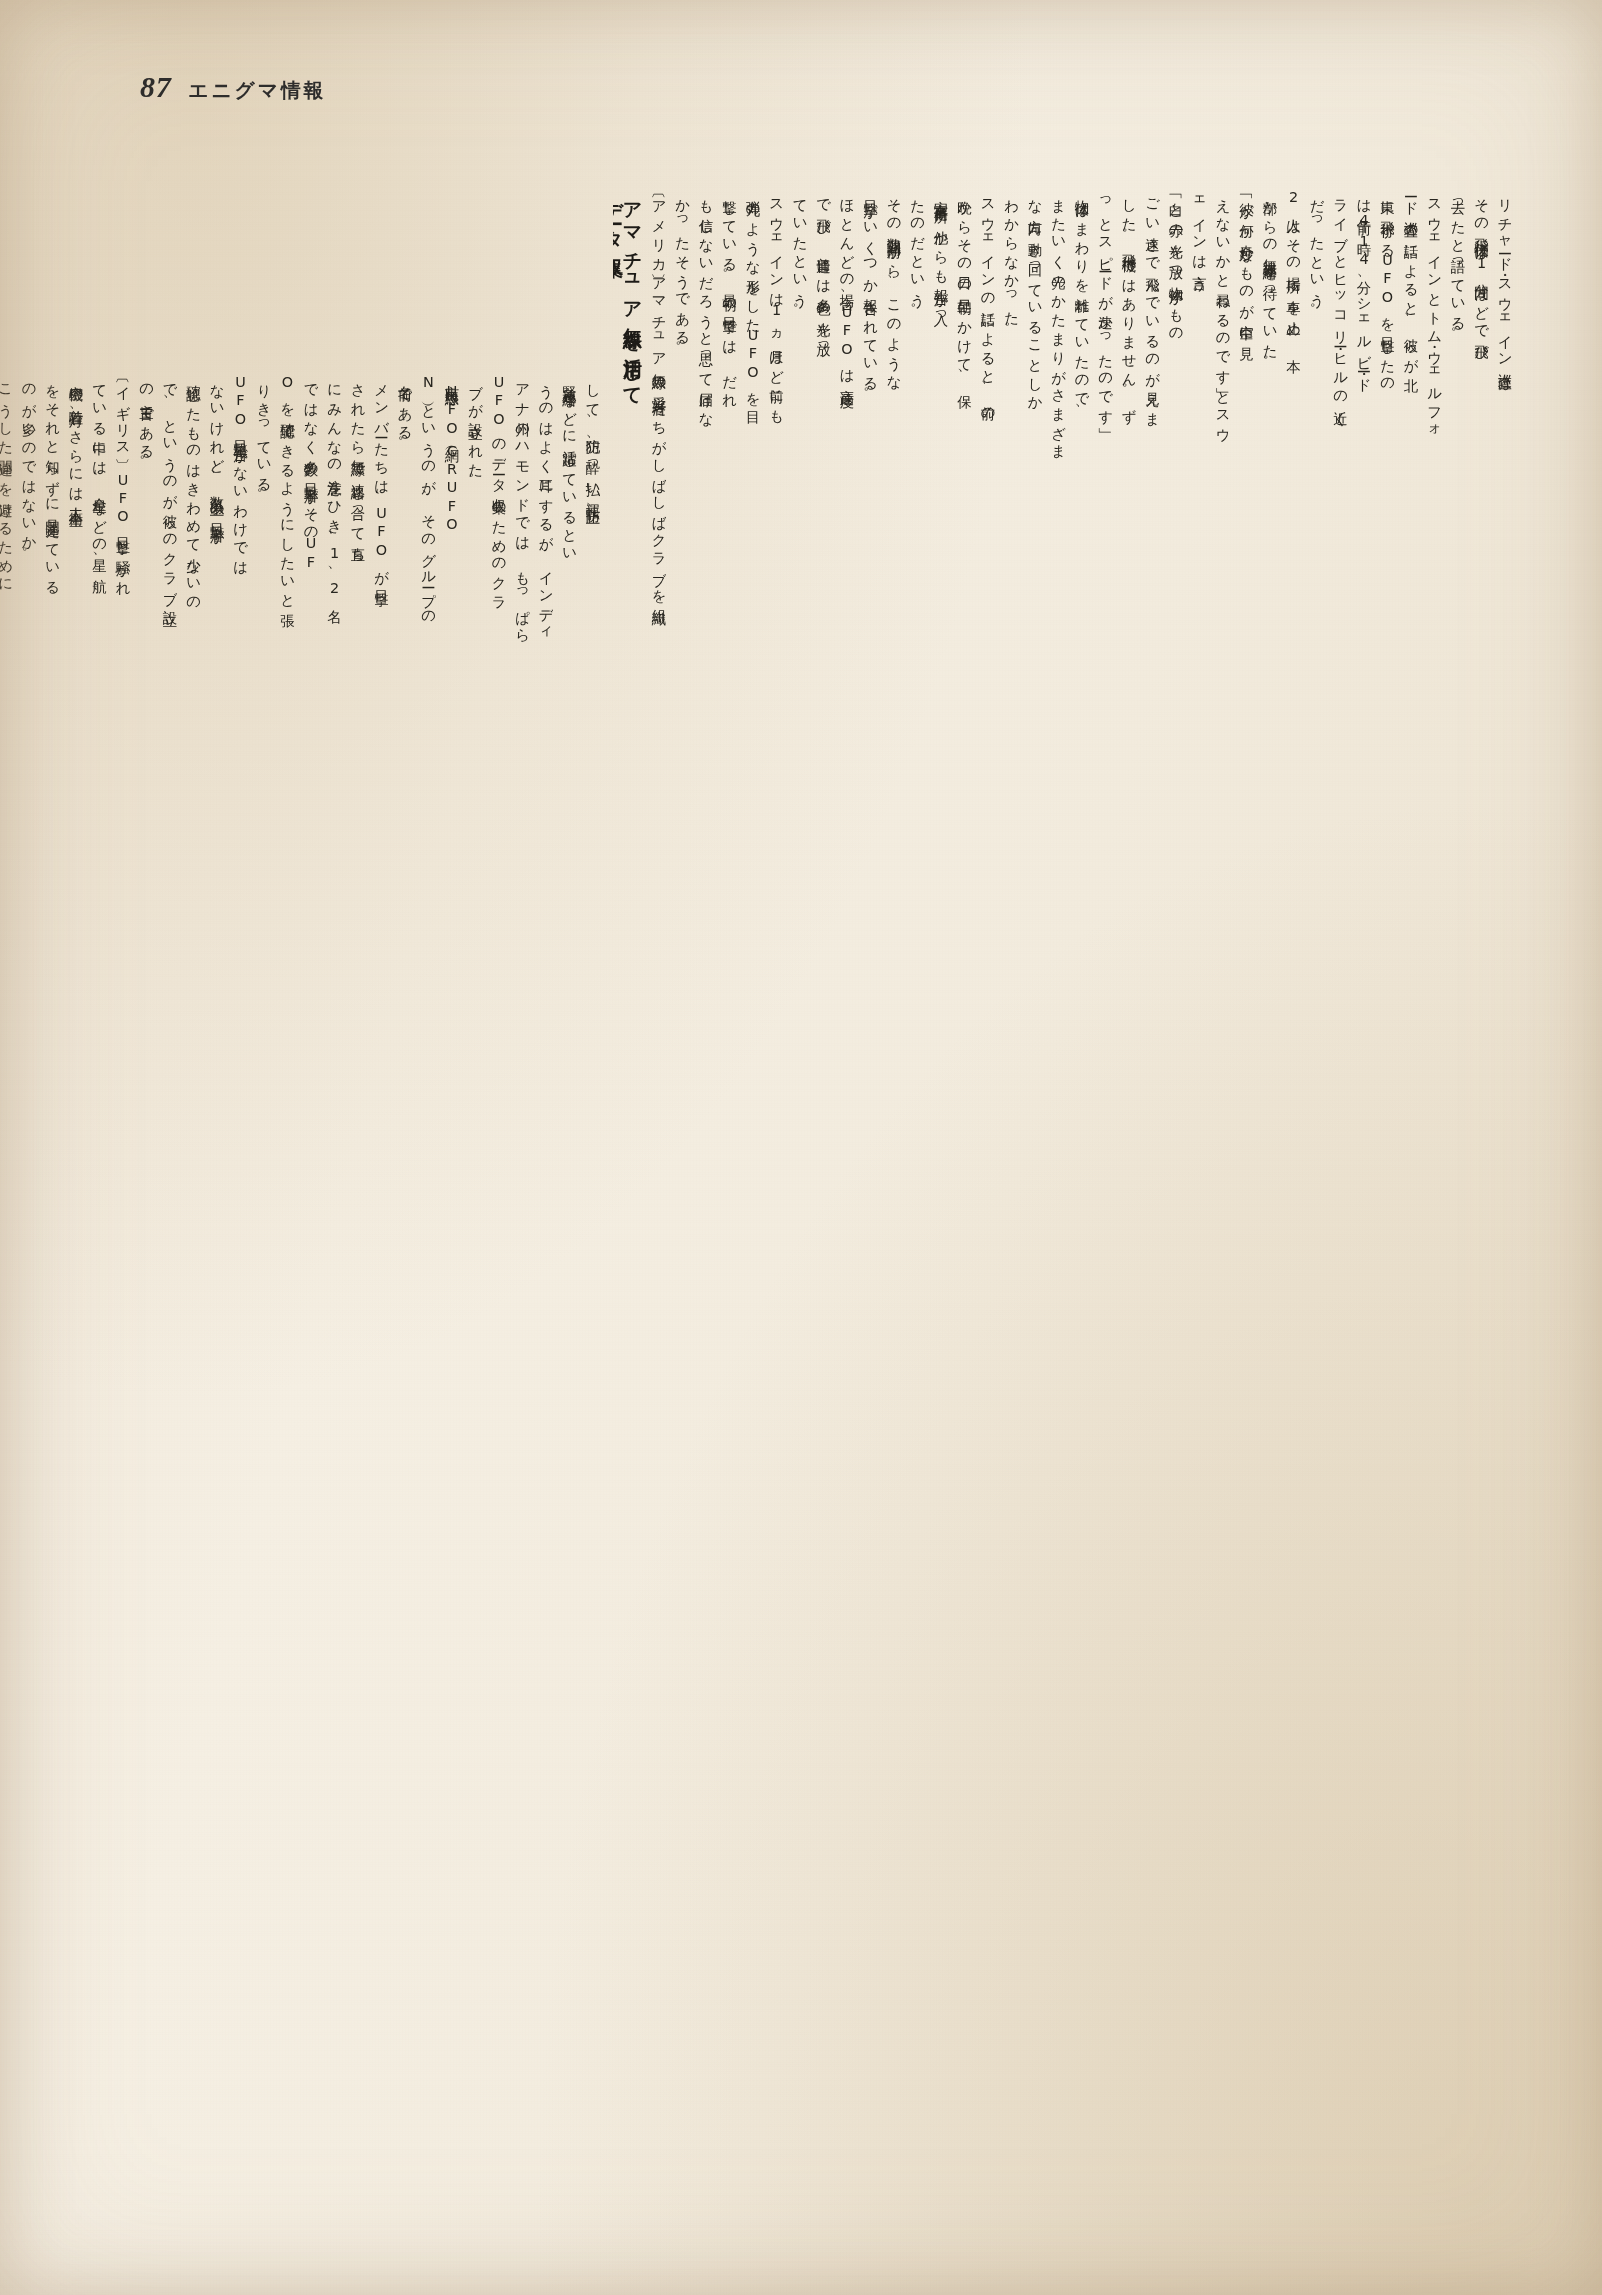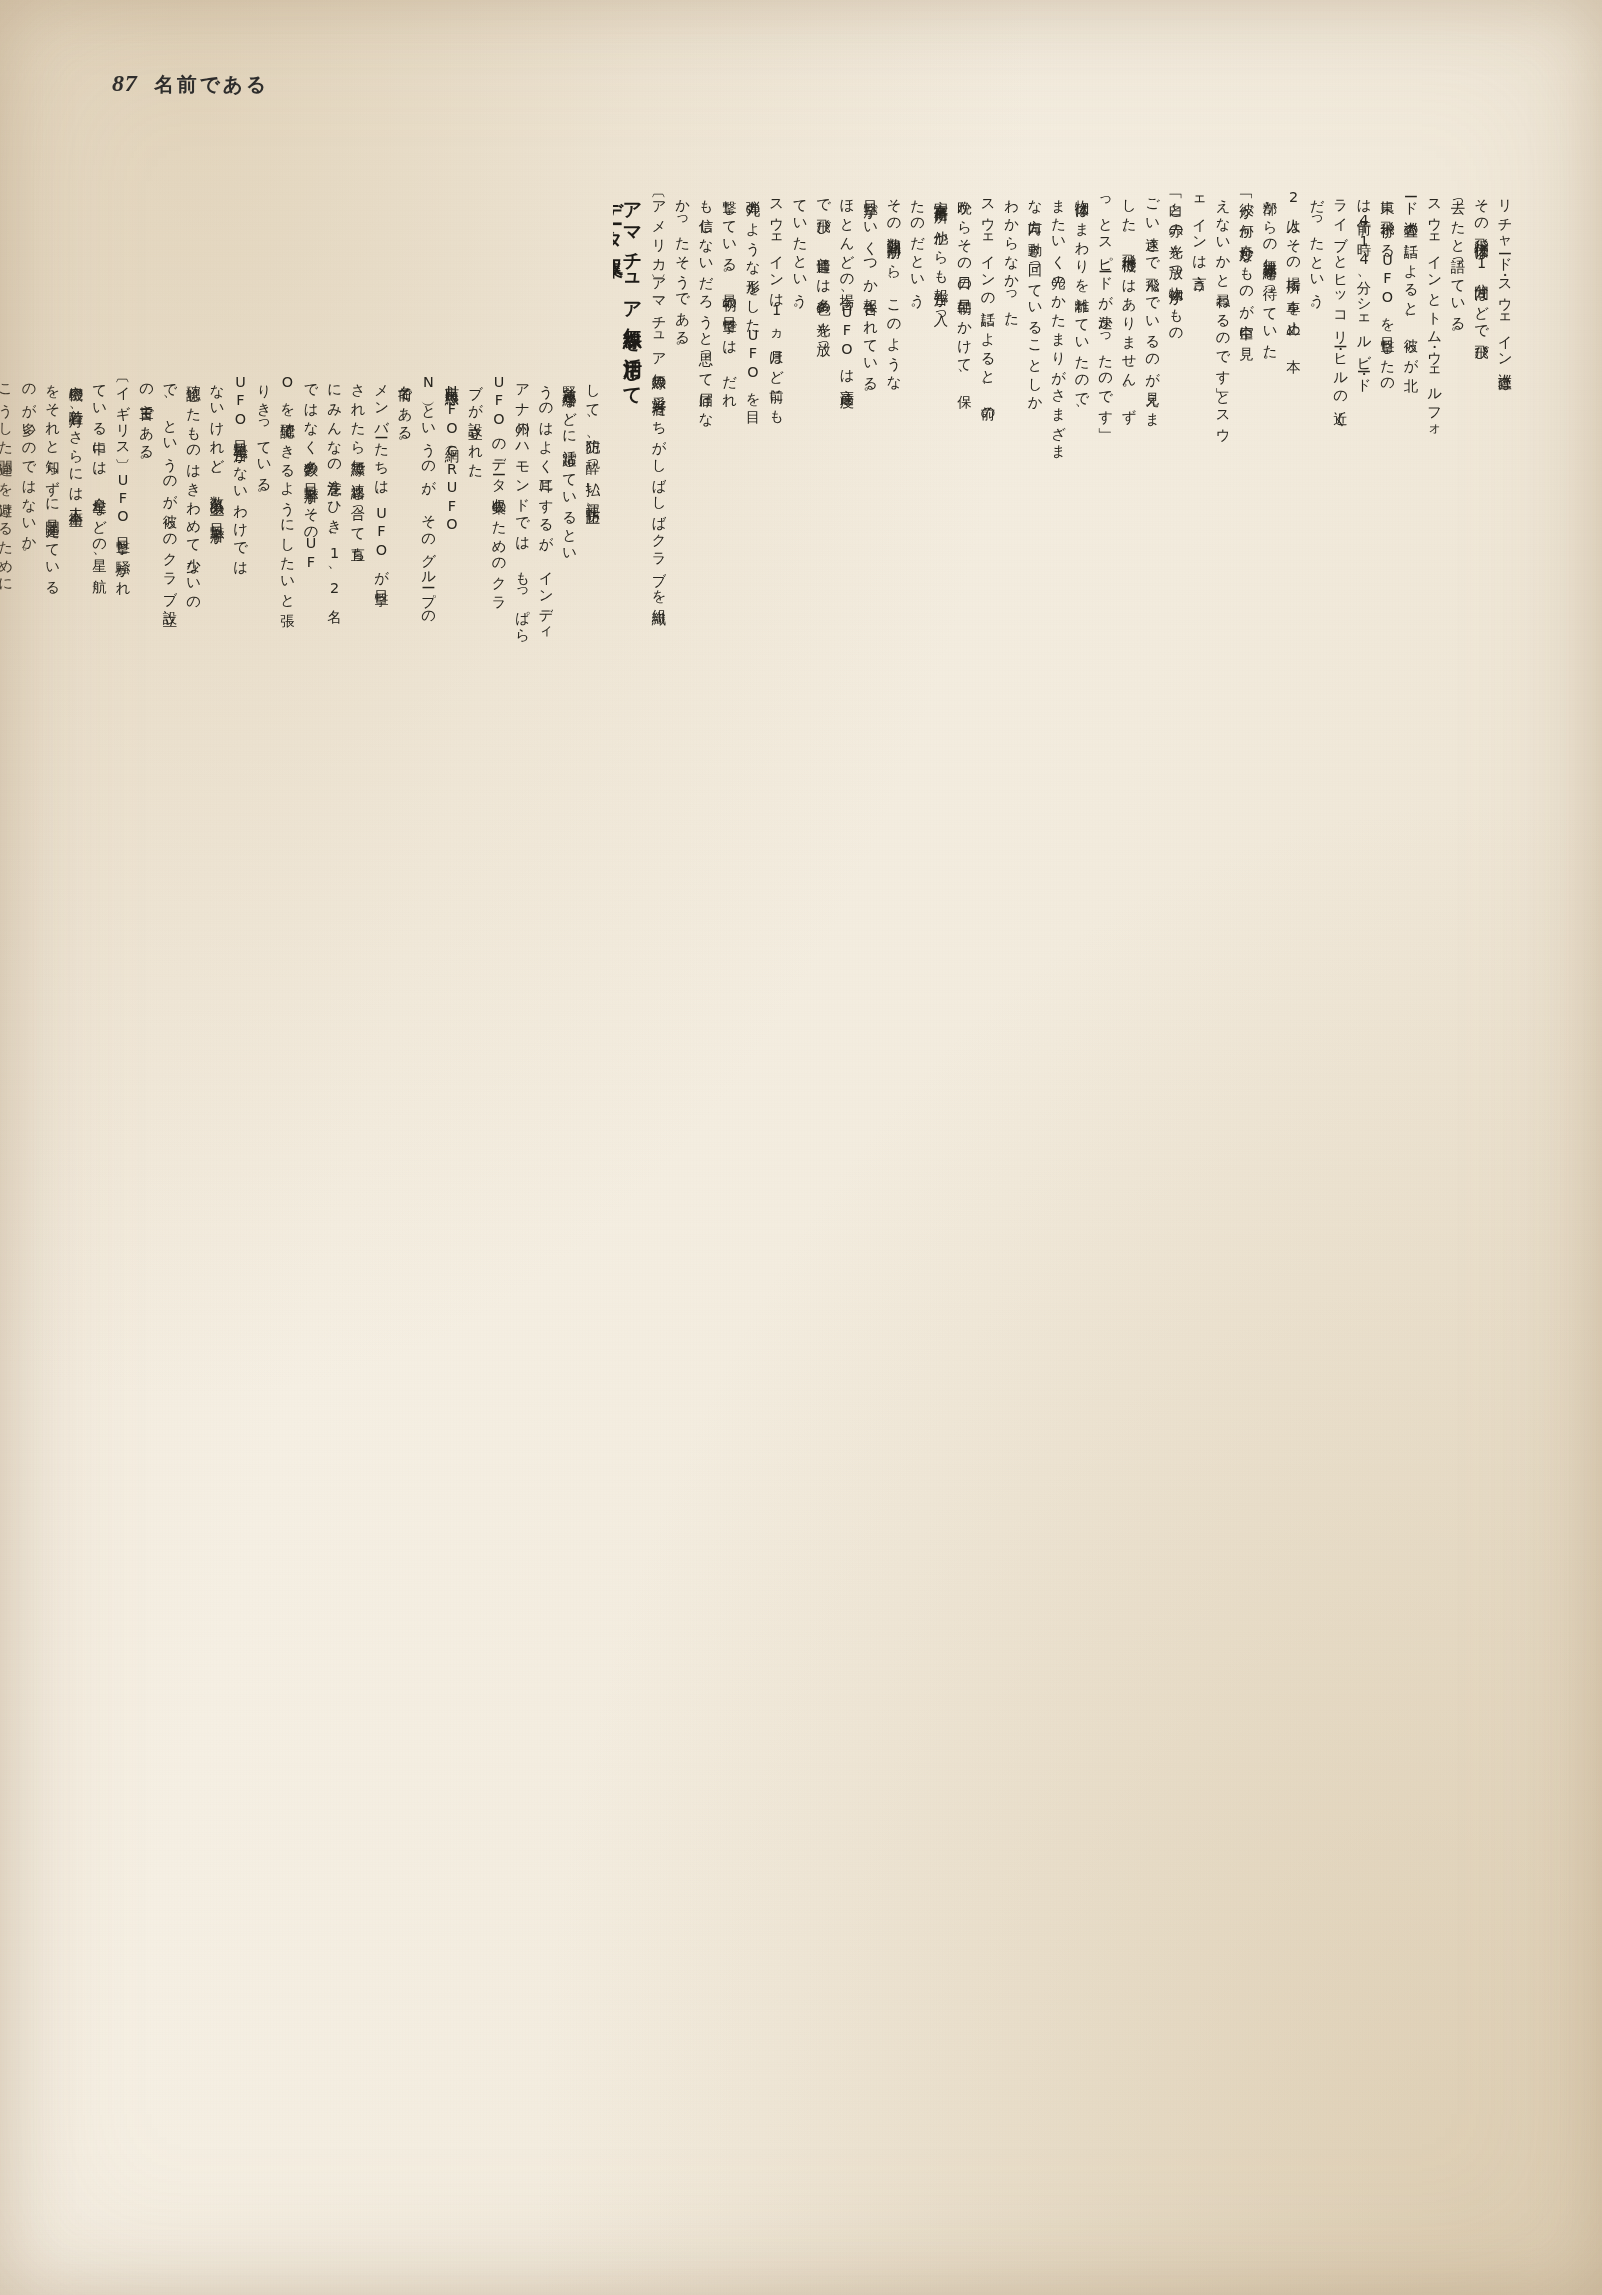--- a/index.html
+++ b/index.html
@@ -45,22 +45,23 @@
     left: 112px;
     display: flex;
     align-items: baseline;
     gap: 16.7px;
     color: #2b2b2b;
   }
   .page-number {
     font-family: "Liberation Serif", serif;
     font-style: italic;
     font-weight: bold;
-    font-size: 24px;
+    font-size: 30px;
     letter-spacing: 0.8px;
+    margin-left: 28px;
   }
   .head-title {
     font-family: "DejaVu Sans", sans-serif;
     font-weight: bold;
     font-size: 19.7px;
     letter-spacing: 3px;
   }
 
   
   .body-area {
@@ -102,21 +103,21 @@
     color: #1d1b17;
   }
 </style>
 </head>
 <body>
 
 <div class="page">
 
   <div class="running-head">
     <div class="page-number">87</div>
-    <div class="head-title">名前である</div>
+    <div class="head-title">エニグマ情報</div>
   </div>
 
   <div class="body-area">
       <div class="col-block" style="top: 0px; height: 1999px; right: 0px; left: auto;">
         <div class="vcol">リチャード・スウェイン巡査は</div>
         <div class="vcol">その飛行物体は1分間ほどで飛び</div>
         <div class="vcol">去ったと語っている。</div>
         <div class="vcol">スウェインとトム・ウェルフォ</div>
         <div class="vcol">ード巡査の話によると、彼らが北</div>
         <div class="vcol">東に飛行するUFOを目撃したの</div>

